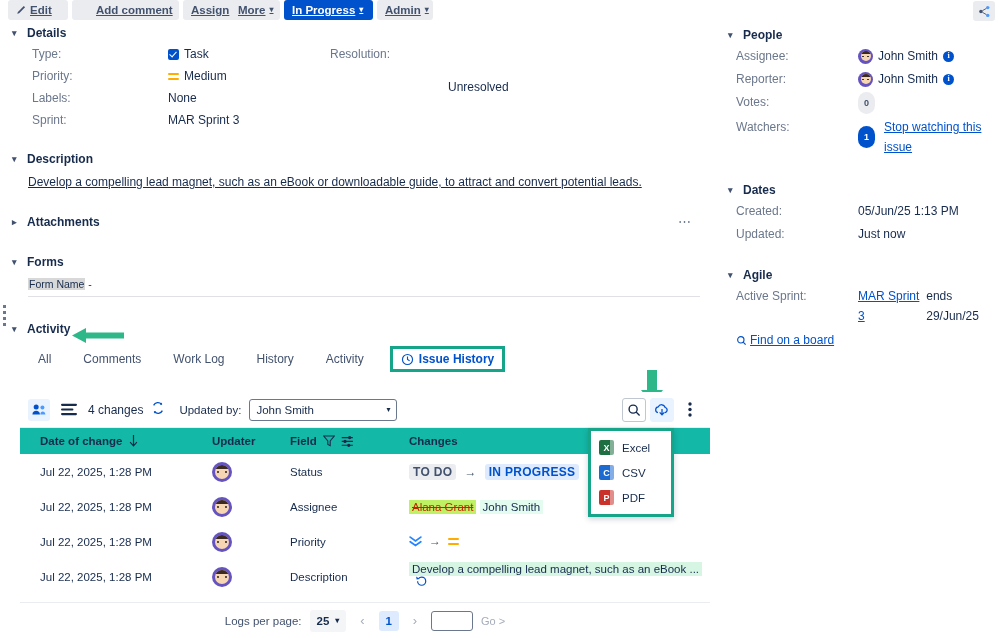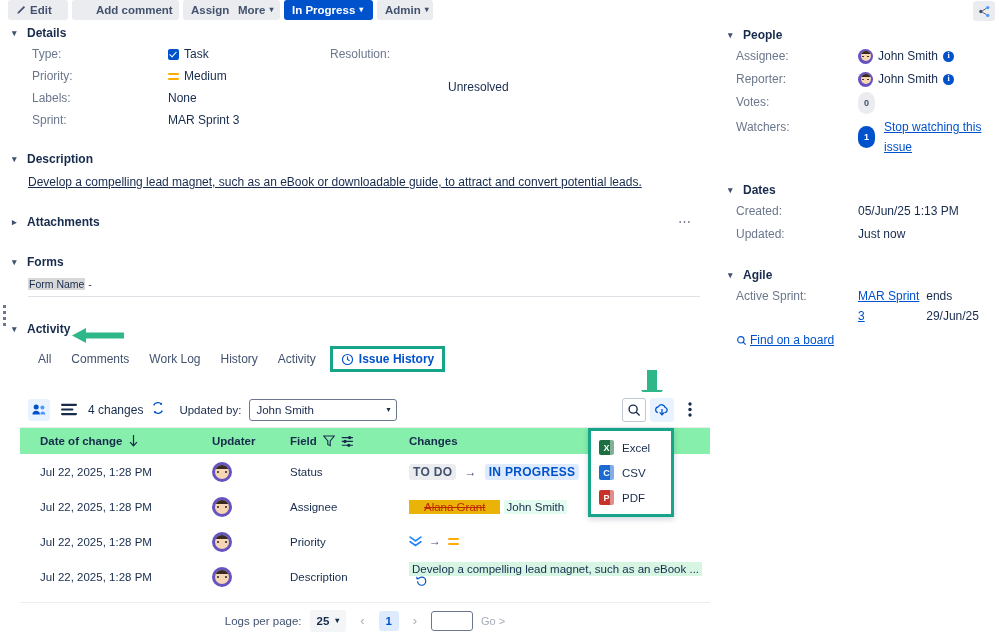--- a/index.html
+++ b/index.html
@@ -13,21 +13,21 @@
     position: relative;
     overflow: hidden;
   }
   
   .toolbar { position:absolute; top:0; left:0; width:999px; height:22px; }
   .tbtn {
     position:absolute; top:0; height:20px;
     background:#ebecf0; border:none; border-radius:3px;
     font-family:"Liberation Sans", sans-serif; font-size:11.5px;
     color:#42526e; font-weight:600; padding:0 8px;
-    display:flex; align-items:center; gap:4px; cursor:pointer; white-space:nowrap;
+    display:flex; align-items:center; gap:4px; cursor:pointer; white-space:nowrap;text-decoration:underline;
   }
   .tbtn.primary { background:#0052cc; color:#ffffff; }
   .caret { font-size:8px; line-height:1; position:relative; top:0px; }
   .share-btn {
     position:absolute; top:1px; right:4px; width:22px; height:20px;
     background:#ebecf0; border-radius:3px; display:flex;
     align-items:center; justify-content:center; cursor:pointer;
   }
   
   .left { position:absolute; left:0; top:26px; width:712px; }
@@ -71,21 +71,21 @@
   .votes-pill {
     background:#ebecf0; color:#42526e; border-radius:9px; font-size:9px;
     font-weight:bold; padding:1px 6px; display:inline-block;
   }
   .watch-pill {
     background:#0052cc; color:#fff; border-radius:9px; font-size:9px;
     font-weight:bold; padding:1px 6px; display:inline-block; margin-right:4px;
   }
   
   .activity-wrap { position:absolute; left:0; top:322px; width:712px; }
-  .tabs { display:flex; gap:0; margin-left:28px; margin-top:10px; align-items:center; }
+  .tabs { display:flex; gap:12px; margin-left:28px; margin-top:10px; align-items:center; }
   .tab { font-size:12px; color:#42526e; padding:4px 10px; cursor:pointer; }
   .tab.active-box {
     color:#0052cc; font-weight:bold; display:flex; align-items:center; gap:5px;
     border:3px solid #17a589; padding:3px 8px; margin-left:4px;
   }
   
   .arrow-left { position:absolute; left:72px; top:327px; width:52px; height:17px; }
   .arrow-down { position:absolute; left:640px; top:370px; width:24px; height:34px; }
   
   .panel { position:absolute; left:20px; top:392px; width:690px; }
@@ -107,37 +107,37 @@
     display:flex; align-items:center; justify-content:space-between;
     padding:0 6px; font-size:11.5px; color:#172b4d; cursor:pointer;
   }
   .right-tools { margin-left:auto; display:flex; align-items:center; gap:4px; }
   .tool-btn { width:24px; height:24px; border:1px solid #c1c7d0; border-radius:3px;
               display:flex; align-items:center; justify-content:center; background:#fff; cursor:pointer; }
   .tool-btn.plain { border:none; }
   .tool-btn.active { background:#e9f2ff; border-color:#e9f2ff; }
   table.hist { width:690px; border-collapse:collapse; table-layout:fixed; }
   table.hist th {
-    background:#86efac; text-align:left; font-size:11.5px; font-weight:bold;
+    background:#14b8a6; text-align:left; font-size:11.5px; font-weight:bold;
     color:#172b4d; padding:7px 0 7px 0; height:26px;
   }
   table.hist td { font-size:11.5px; color:#172b4d; padding:0; height:35px; vertical-align:middle; }
   .c1 { width:192px; padding-left:20px !important; }
   .c2 { width:78px; }
   .c3 { width:105px; }
   .c4 { width:auto; }
   .th-inner { display:flex; align-items:center; gap:6px; }
   .lozenge {
     display:inline-block; font-size:12px; font-weight:bold; letter-spacing:.3px;
     padding:1px 4px; border-radius:3px; text-transform:uppercase;
   }
   .loz-todo { background:#ebecf0; color:#42526e; }
   .loz-prog { background:#deebff; color:#0052cc; }
   .arrow-g { color:#42526e; margin:0 5px; font-size:12px; }
-  .old-val { background:#eab308; color:#bf2600; text-decoration:line-through; padding:1px 15px; }
+  .old-val { background:#bef264; color:#bf2600; text-decoration:line-through; padding:1px 3px; }
   .new-val { background:#e3fcef; color:#172b4d; padding:1px 3px; }
   .desc-val { background:#d6f5e3; color:#172b4d; padding:1px 3px; }
   .revert { color:#0052cc; margin-left:6px; cursor:pointer; }
   .av-cell { width:20px; height:20px; border-radius:50%; background:#6554c0;
              display:flex; align-items:center; justify-content:center; }
   .av-cell .face { width:14px; height:14px; border-radius:50%; background:#f7d6b3; position:relative; overflow:hidden; }
   .av-cell .hair { position:absolute; top:0; left:0; width:14px; height:4.5px; background:#3b2a22; }
   .av-cell .eyes { position:absolute; top:6px; left:2px; width:10px; height:2px; }
   .av-cell .eyes:before, .av-cell .eyes:after {
     content:""; position:absolute; top:0; width:2px; height:2px; border-radius:50%; background:#222; }

